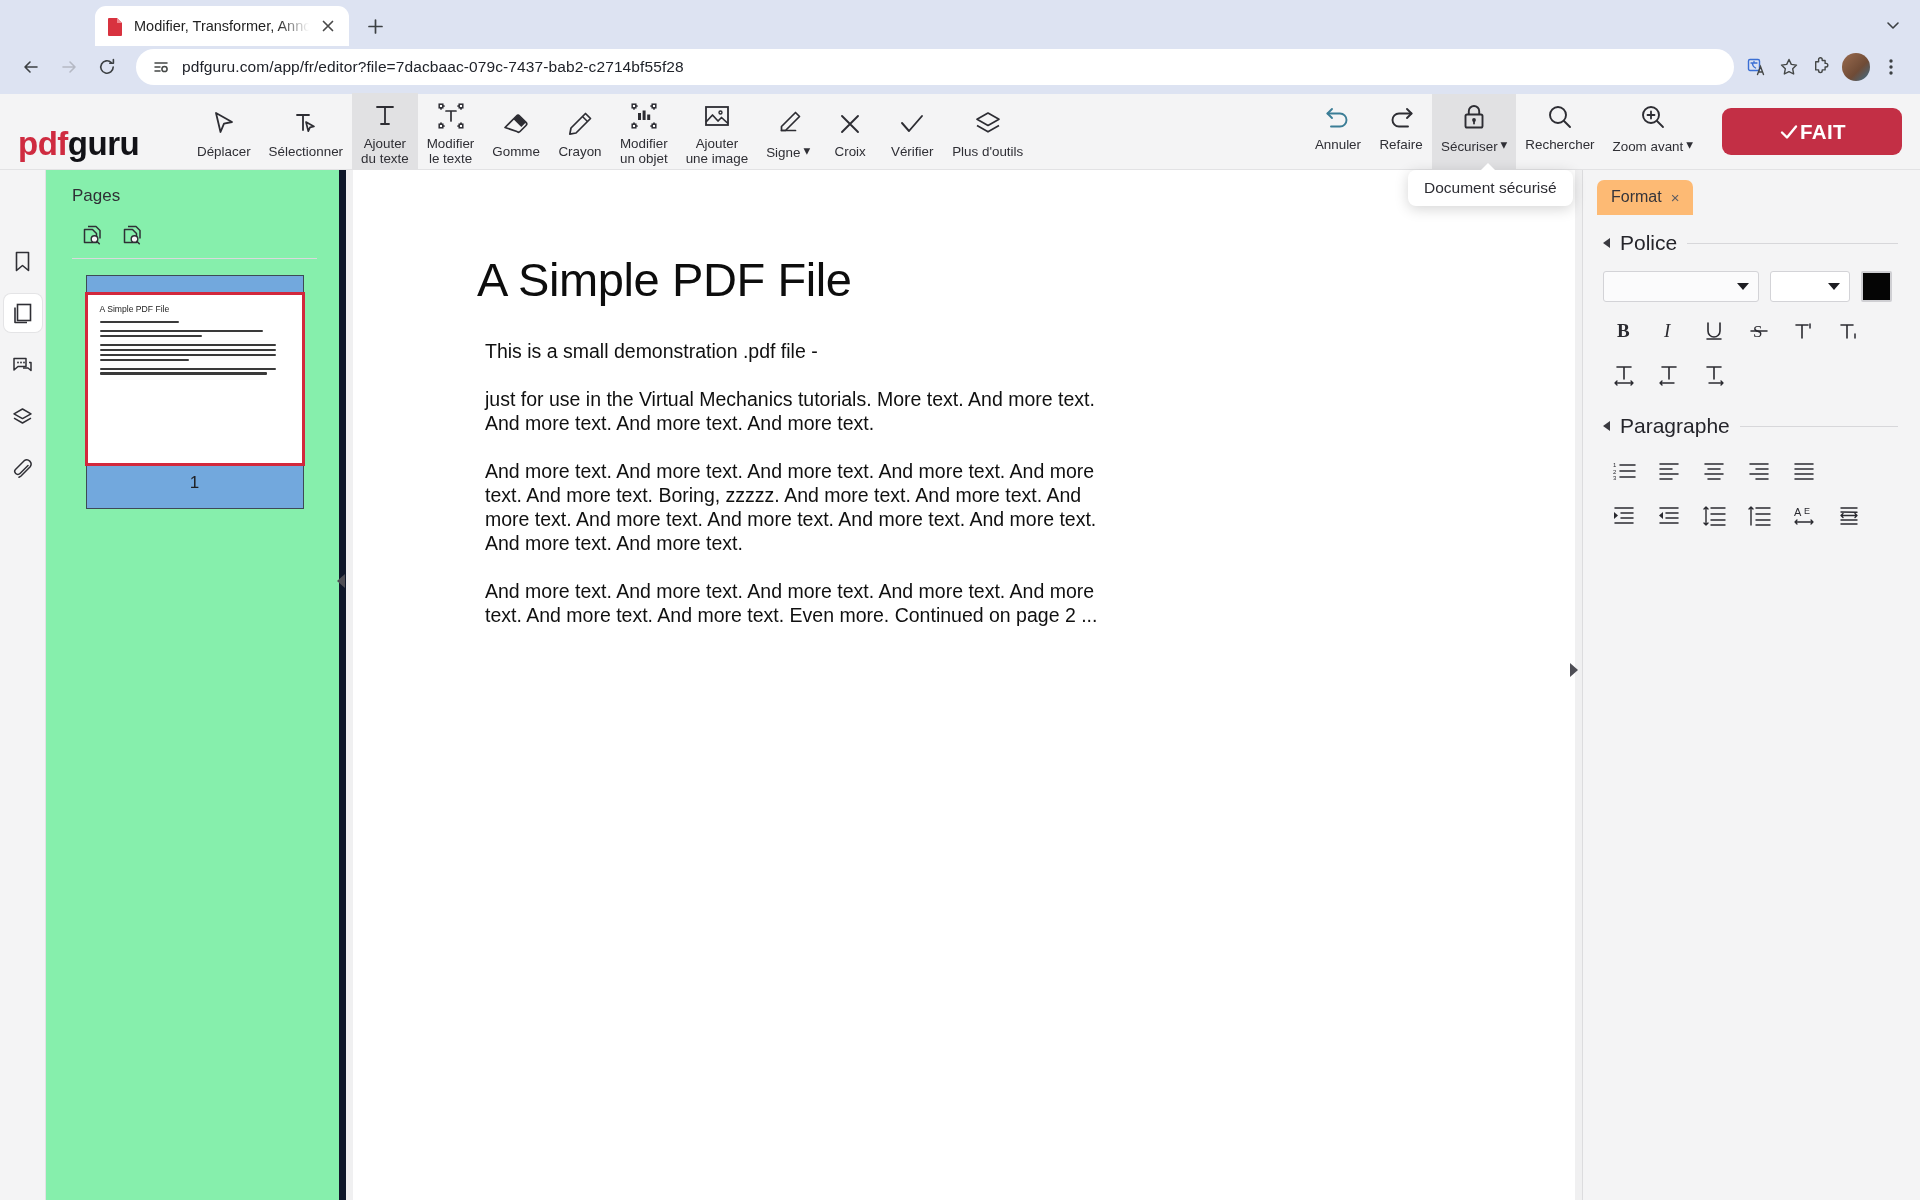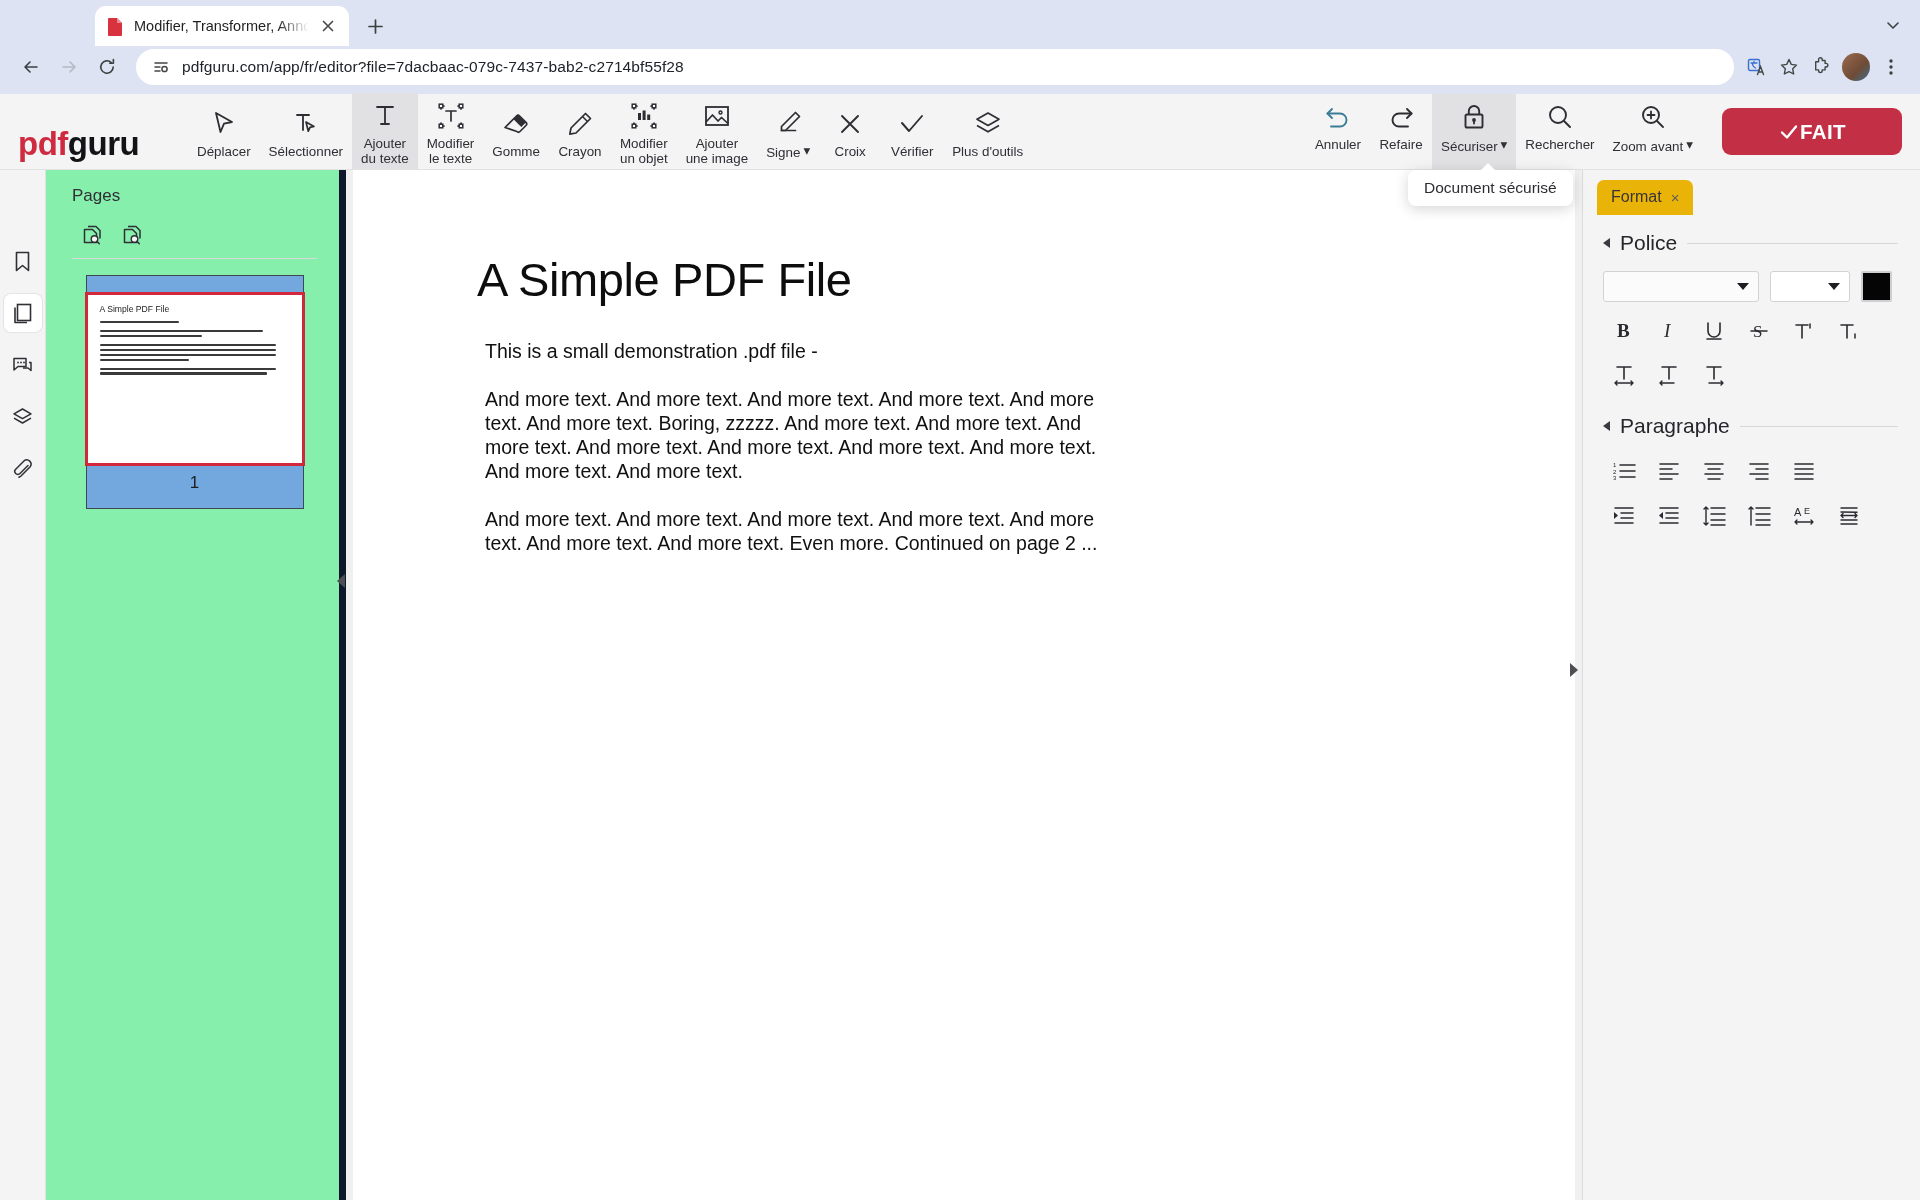--- a/index.html
+++ b/index.html
@@ -207,21 +207,21 @@
     border-left: 8px solid #4e4e55;
   }
 
   
   .format-panel {
     width: 338px; flex: none; background: #f4f4f5;
     border-left: 1px solid #dcdcde;
   }
   .fmt-tabs { display: flex; padding: 10px 10px 0 14px; }
   .fmt-tab {
-    background: #eab308; border-radius: 7px 7px 0 0;
+    background: #fdba74; border-radius: 7px 7px 0 0;
     padding: 8px 14px 9px; font-size: 16px; color: #34343a;
     display: flex; align-items: center; gap: 9px;
   }
   .fmt-tab .x { font-size: 15px; color: #5c5c63; }
   .fmt-body { background: #f4f4f5; padding: 16px 22px 0 20px; }
   .fmt-section-head {
     display: flex; align-items: center; gap: 10px; margin-bottom: 16px;
   }
   .tri {
     width: 0; height: 0; border-top: 5px solid transparent;
@@ -659,20 +659,21 @@
 
     </div>
 
     <div class="collapse-arrow"></div>
   </div>
 
   <div class="canvas">
     <div class="page-sheet">
       <div class="doc-title">A Simple PDF File</div>
       <div class="doc-p">This is a small demonstration .pdf file -</div>
+      <div class="doc-p">just for use in the Virtual Mechanics tutorials. More text. And more text. And more text. And more text. And more text.</div>
       <div class="doc-p wide">And more text. And more text. And more text. And more text. And more text. And more text. Boring, zzzzz. And more text. And more text. And more text. And more text. And more text. And more text. And more text. And more text. And more text.</div>
       <div class="doc-p wide">And more text. And more text. And more text. And more text. And more text. And more text. And more text. Even more. Continued on page 2 ...</div>
     </div>
     <div class="canvas-arrow-right"></div>
   </div>
 
   <div class="format-panel">
     <div class="fmt-tabs">
       <div class="fmt-tab">
         <span>Format</span>

